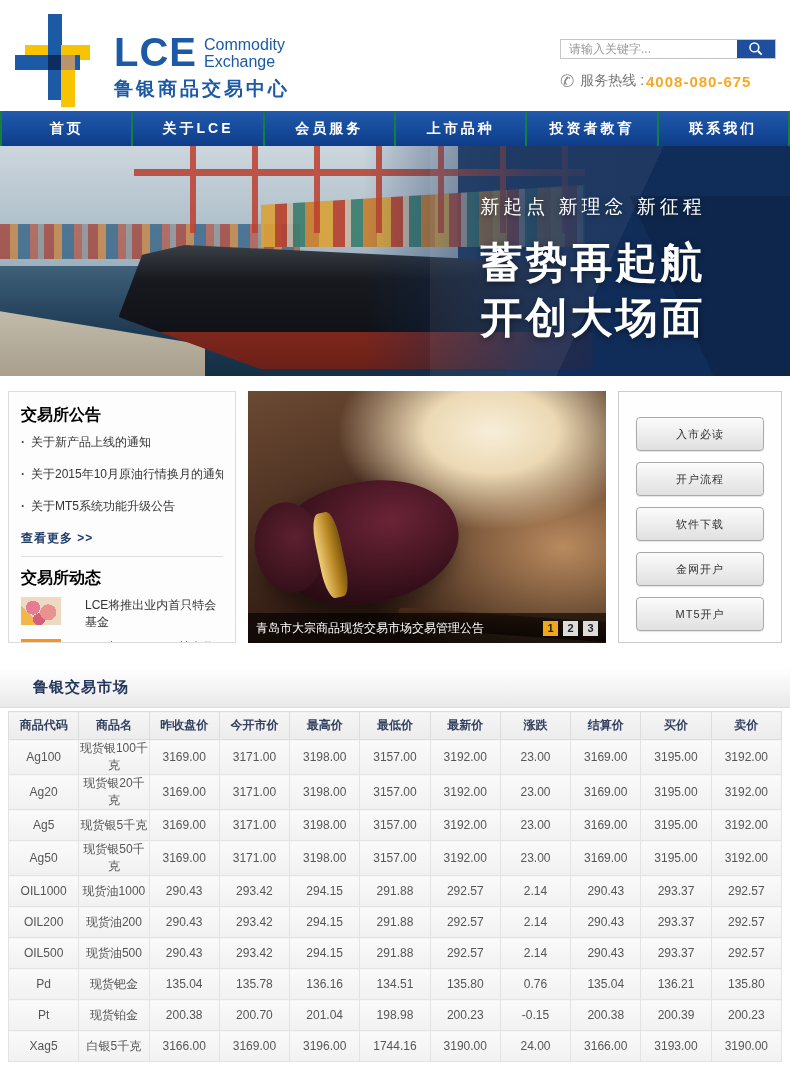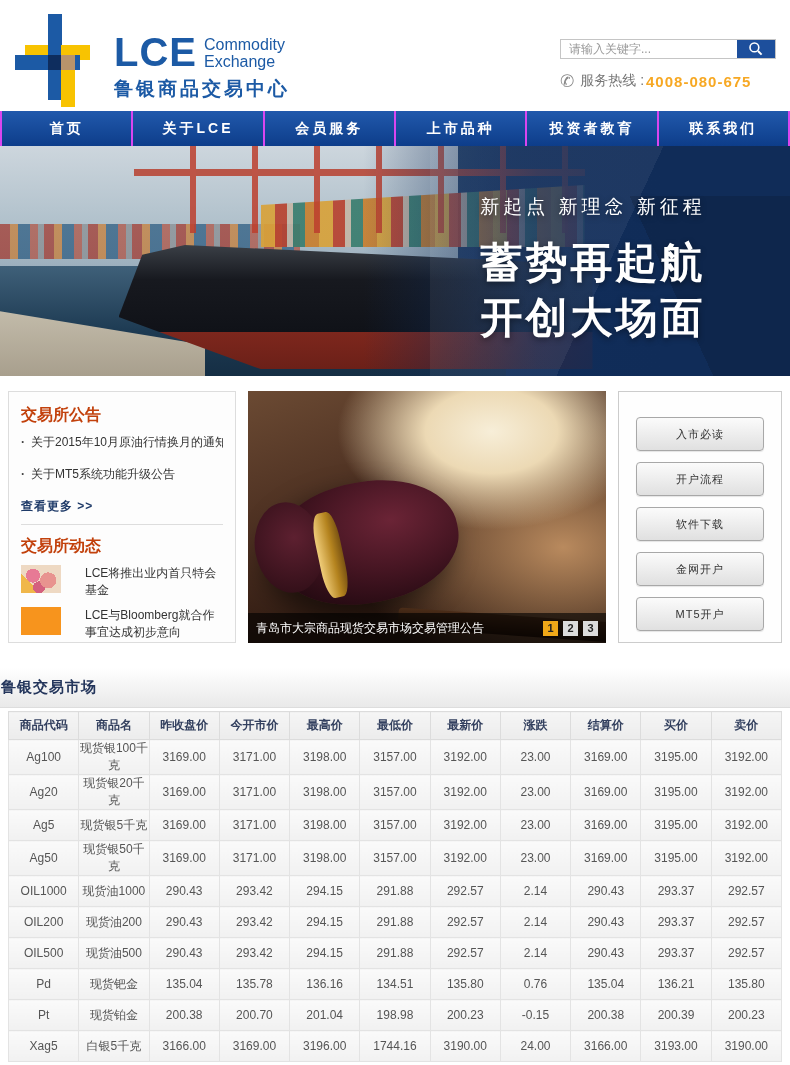--- a/index.html
+++ b/index.html
@@ -26,21 +26,21 @@
   .header-right { position: absolute; right: 14px; top: 31px; width: 216px; }
   .search-box { display: flex; height: 20px; border: 1px solid #c5c5c5; background: #fff; }
   .search-input { flex: 1; min-width: 0; border: 0; outline: 0; padding: 0 8px; font-size: 12px; color: #666; font-family: inherit; }
   .search-input::placeholder { color: #999; }
   .search-btn { width: 38px; border: 0; background: #1d4f9c; display: flex; align-items: center; justify-content: center; cursor: pointer; }
   .hotline { margin-top: 13px; display: flex; align-items: center; font-size: 14px; color: #777; }
   .phone-ico { font-size: 17px; color: #888; margin-right: 6px; line-height: 1; }
   .hot-num { color: #f7a823; font-size: 15px; font-weight: bold; letter-spacing: 1px; margin-left: 2px; }
 
   
-  .main-nav { display: flex; height: 35px; background: #d946ef; padding: 0 1px; }
+  .main-nav { display: flex; height: 35px; background: #15803d; padding: 0 1px; }
   .nav-item { flex: 1; margin: 0 1px; background: linear-gradient(#2159ac, #0d3d8a); color: #fff;
               font-size: 14px; font-weight: bold; letter-spacing: 3px;
               display: flex; align-items: center; justify-content: center; }
 
   
   .banner { position: relative; height: 230px; overflow: hidden;
             background: linear-gradient(100deg, #8ea5b5 0%, #2c4a6b 45%, #13315f 62%, #102c58 100%); }
   .photo-sky { position: absolute; left: 0; top: 0; width: 58%; height: 52%;
                background: linear-gradient(#cdd6dd, #aebfca 70%, #9db0be); }
   .photo-sea { position: absolute; left: 0; bottom: 0; width: 64%; height: 48%;
@@ -67,21 +67,21 @@
   .banner-text { position: absolute; right: 62px; top: 48px; width: 270px; text-align: center; color: #fff;
                  text-shadow: 0 2px 6px rgba(0,0,0,.45); }
   .banner-sub { font-size: 19px; letter-spacing: 4px; margin-bottom: 16px; }
   .banner-title { font-size: 42px; font-weight: bold; letter-spacing: 3px; line-height: 1.3; }
 
   
   .content-row { display: flex; margin: 15px 8px 0; gap: 12px; align-items: flex-start; }
 
   .left-panel { width: 228px; flex: none; height: 252px; overflow: hidden; border: 1px solid #ddd;
                 background: #fdfdfd; padding: 13px 12px 8px; }
-  .panel-title { font-size: 16px; color: #c2410c; margin: 0 0 8px; font-weight: bold; }
+  .panel-title { font-size: 16px; color: #000000; margin: 0 0 8px; font-weight: bold; }
   .ann-list { list-style: none; }
   .ann-item { font-size: 12px; color: #333; margin: 0 0 15px; cursor: pointer; white-space: nowrap; overflow: hidden; }
   .ann-item::before { content: "·"; font-weight: bold; color: #444; margin-right: 6px; }
   .more { display: block; text-align: left; color: #1e3a68; font-weight: bold; font-size: 12px; letter-spacing: 1px; }
   .divider { border-top: 1px solid #ddd; margin: 9px 0 11px; }
   .news-item { display: flex; gap: 24px; margin-bottom: 7px; align-items: flex-start; }
   .thumb { width: 40px; height: 28px; flex: none; display: flex; align-items: center; justify-content: center; overflow: hidden; }
   .thumb .bb { font-size: 7px; color: #fff; font-weight: bold; font-style: normal; }
   .coins-photo { background-color: #eed9c3;
      background-image: radial-gradient(circle at 30% 38%, #e77a95 0 7px, rgba(0,0,0,0) 7px),
@@ -113,21 +113,21 @@
   .page-dot.active { background: #f0a818; }
 
   .right-panel { width: 164px; flex: none; height: 252px; border: 1px solid #ccc; background: #fefefe;
      padding-top: 25px; display: flex; flex-direction: column; align-items: center; gap: 11px; }
   .ql-btn { width: 128px; height: 34px; border: 1px solid #a8a8a8; border-radius: 4px; cursor: pointer;
      background: linear-gradient(#fbfbfb, #e0e0e0); font-size: 11px; color: #333; font-family: inherit;
      box-shadow: 0 1px 1px rgba(0,0,0,.1); letter-spacing: 1px; }
 
   
   .market-band { margin-top: 25px; height: 40px; background: linear-gradient(#ffffff, #e9e9e9);
-     border-bottom: 1px solid #ddd; display: flex; align-items: center; padding: 0 1px; }
+     border-bottom: 1px solid #ddd; display: flex; align-items: center; padding: 0 33px; }
   .market-band h2 { font-size: 15px; color: #24365c; letter-spacing: 1px; }
   .market-table { width: calc(100% - 16px); margin: 3px 8px 0; border-collapse: collapse; table-layout: fixed; }
   .market-table th { height: 28px; background: linear-gradient(#f5f5f5, #ececec); border: 1px solid #dcdcdc;
      font-size: 12px; color: #33405f; font-weight: bold; }
   .market-table td { height: 31px; border: 1px solid #e3e3e3; font-size: 12px; color: #555; text-align: center;
      background: linear-gradient(#fafafa, #f1f1f1); }
 </style>
 </head>
 <body>
 
@@ -205,20 +205,21 @@
       <div class="banner-title">开创大场面</div>
     </div>
   </div>
 
   <div class="content-row">
 
     <aside class="left-panel">
       <h3 class="panel-title">交易所公告</h3>
       <ul class="ann-list">
 
+          <li class="ann-item">关于新产品上线的通知</li>
 
           <li class="ann-item">关于2015年10月原油行情换月的通知</li>
 
           <li class="ann-item">关于MT5系统功能升级公告</li>
 
       </ul>
       <a class="more">查看更多 &gt;&gt;</a>
       <div class="divider"></div>
       <h3 class="panel-title">交易所动态</h3>
 

